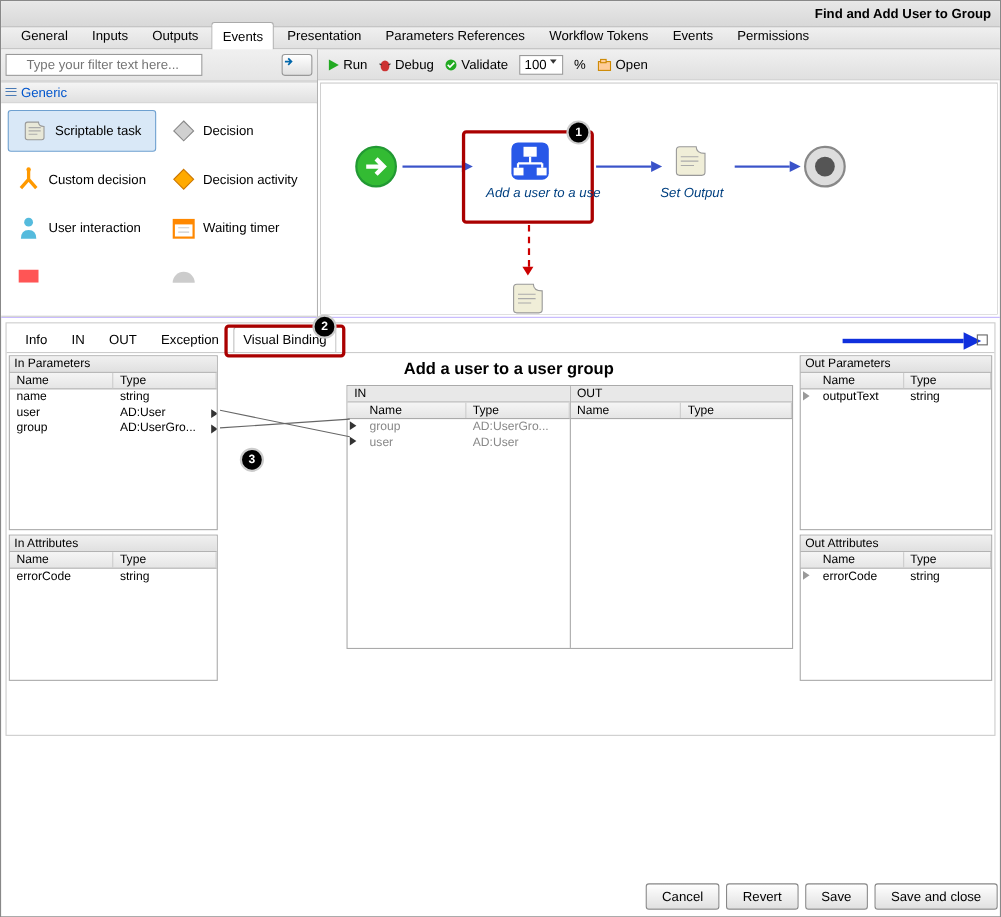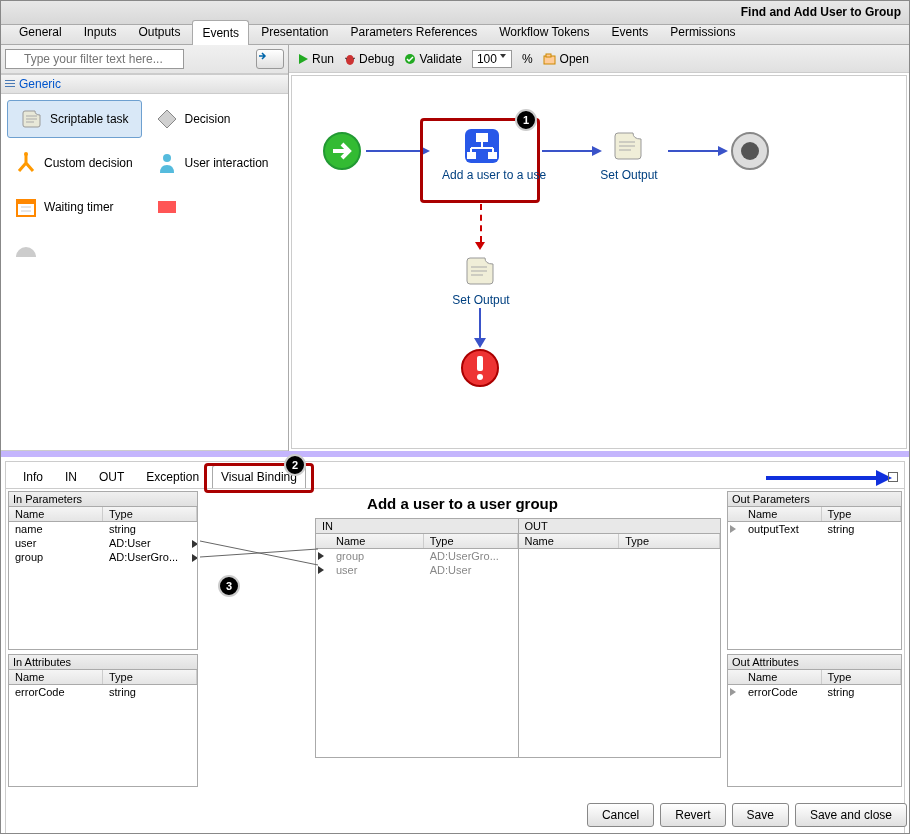--- a/index.html
+++ b/index.html
@@ -4,21 +4,21 @@
 <style>
 * { box-sizing: border-box; margin: 0; padding: 0; font-family: Arial, sans-serif; font-size: 12px; }
 body { background: #fff; width: 910px; height: 834px; border: 1px solid #888; position: relative; overflow: hidden; }
 
 .title-bar { height: 24px; background: linear-gradient(#e8e8e8,#d8d8d8); border-bottom: 1px solid #aaa; text-align: right; padding: 4px 8px; font-weight: bold; }
 
 .main-tabs { height: 20px; background: linear-gradient(#f0f0f0,#e0e0e0); border-bottom: 1px solid #aaa; display: flex; align-items: end; padding: 0 8px; gap: 2px; }
 .main-tab { padding: 5px 9px; cursor: pointer; border: 1px solid transparent; border-bottom: none; border-radius: 3px 3px 0 0; }
 .main-tab.active { background: #fff; border-color: #aaa; position: relative; top: 1px; }
 
-.upper { display: flex; height: 412px; border-bottom: 6px solid #c4b5fd; }
+.upper { display: flex; height: 244px; border-bottom: 1px solid #c4b5fd; }
 .palette { width: 288px; border-right: 1px solid #aaa; display: flex; flex-direction: column; background: #f8f8f8; }
 .search-row { padding: 4px; display: flex; gap: 4px; background: linear-gradient(#f0f0f0,#e5e5e5); border-bottom: 1px solid #ccc; }
 .search-input { flex: 1; padding: 2px 4px 2px 18px; border: 1px solid #999; background: #fff; position: relative; }
 .search-wrap { position: relative; flex: 1; }
 .mag { position: absolute; left: 4px; top: 3px; }
 .go-btn { width: 28px; border: 1px solid #999; background: linear-gradient(#fff,#e0e0e0); border-radius: 3px; text-align: center; line-height: 16px; }
 
 .cat-header { background: linear-gradient(#f5f5f5,#e0e0e0); border-top: 1px solid #ccc; border-bottom: 1px solid #ccc; padding: 2px 4px; color: #0055cc; display: flex; align-items: center; gap: 4px; cursor: pointer; }
 .cat-header .bars { display: inline-block; }
 .cat-header .bars::before { content:""; display:inline-block; width:10px; height:8px; background: repeating-linear-gradient(#4a7ab5 0 1px, transparent 1px 3px); }
@@ -31,21 +31,21 @@
 .cat-list { }
 
 .canvas-area { flex: 1; display: flex; flex-direction: column; }
 .canvas-toolbar { height: 28px; background: linear-gradient(#f0f0f0,#e0e0e0); border-bottom: 1px solid #ccc; display: flex; align-items: center; gap: 10px; padding: 0 8px; }
 .tb-btn { display: flex; align-items: center; gap: 3px; cursor: pointer; }
 .zoom-box { border: 1px solid #999; padding: 1px 4px; background: #fff; display: flex; align-items: flex-start; gap: 2px; }
 
 .canvas { flex: 1; background: #fff; position: relative; overflow: auto; border: 1px solid #ccc; margin: 2px; }
 .node { position: absolute; text-align: center; font-size: 10px; color: #004080; }
 .node-icon { width: 40px; height: 40px; margin: 0 auto; display: flex; align-items: center; justify-content: center; }
-.node-label { margin-top: 2px; white-space: nowrap; }
+.node-label { margin-top: 2px; white-space: nowrap; font-style: italic; }
 .red-box { position: absolute; border: 3px solid #aa0000; border-radius: 4px; }
 .callout-num { position: absolute; width: 22px; height: 22px; border-radius: 50%; background: #000; color: #fff; border: 2px solid #ccc; display: flex; align-items: center; justify-content: center; font-weight: bold; font-size: 11px; }
 
 .arrow-line { position: absolute; background: #3a53c9; height: 2px; }
 .arrow-head { position: absolute; width: 0; height: 0; border-top: 5px solid transparent; border-bottom: 5px solid transparent; border-left: 10px solid #3a53c9; }
 .dash-v { position: absolute; width: 0; border-left: 2px dashed #c00; }
 .dash-head { position: absolute; width: 0; height: 0; border-left: 5px solid transparent; border-right: 5px solid transparent; border-top: 8px solid #c00; }
 
 .lower { position: relative; padding: 4px; height: 384px; }
 .lower-inner { position: relative; border: 1px solid #ccc; height: 376px; background: #fff; }
@@ -148,20 +148,28 @@
           <svg width="24" height="24">
               <path d="M12 3 L12 12 M12 12 L5 20 M12 12 L19 20" stroke="#f90" stroke-width="3" fill="none"></path>
               <circle cx="12" cy="3" r="2" fill="#f90"></circle>
             </svg>
         </span>
         <span>Custom decision</span>
       </div>
       <div class="tool-item">
         <span class="tool-icon">
           <svg width="24" height="24">
+              <path d="M12 3 L21 12 L12 21 L3 12 Z" fill="#fa0" stroke="#c70"></path>
+            </svg>
+        </span>
+        <span>Decision activity</span>
+      </div>
+      <div class="tool-item">
+        <span class="tool-icon">
+          <svg width="24" height="24">
               <circle cx="12" cy="7" r="4" fill="#5bd"></circle>
               <path d="M5 22 Q5 14 12 14 Q19 14 19 22 Z" fill="#5bd"></path>
             </svg>
         </span>
         <span>User interaction</span>
       </div>
       <div class="tool-item">
         <span class="tool-icon">
           <svg width="24" height="24">
               <rect x="3" y="5" width="18" height="16" fill="#fff" stroke="#f80" stroke-width="2"></rect>

